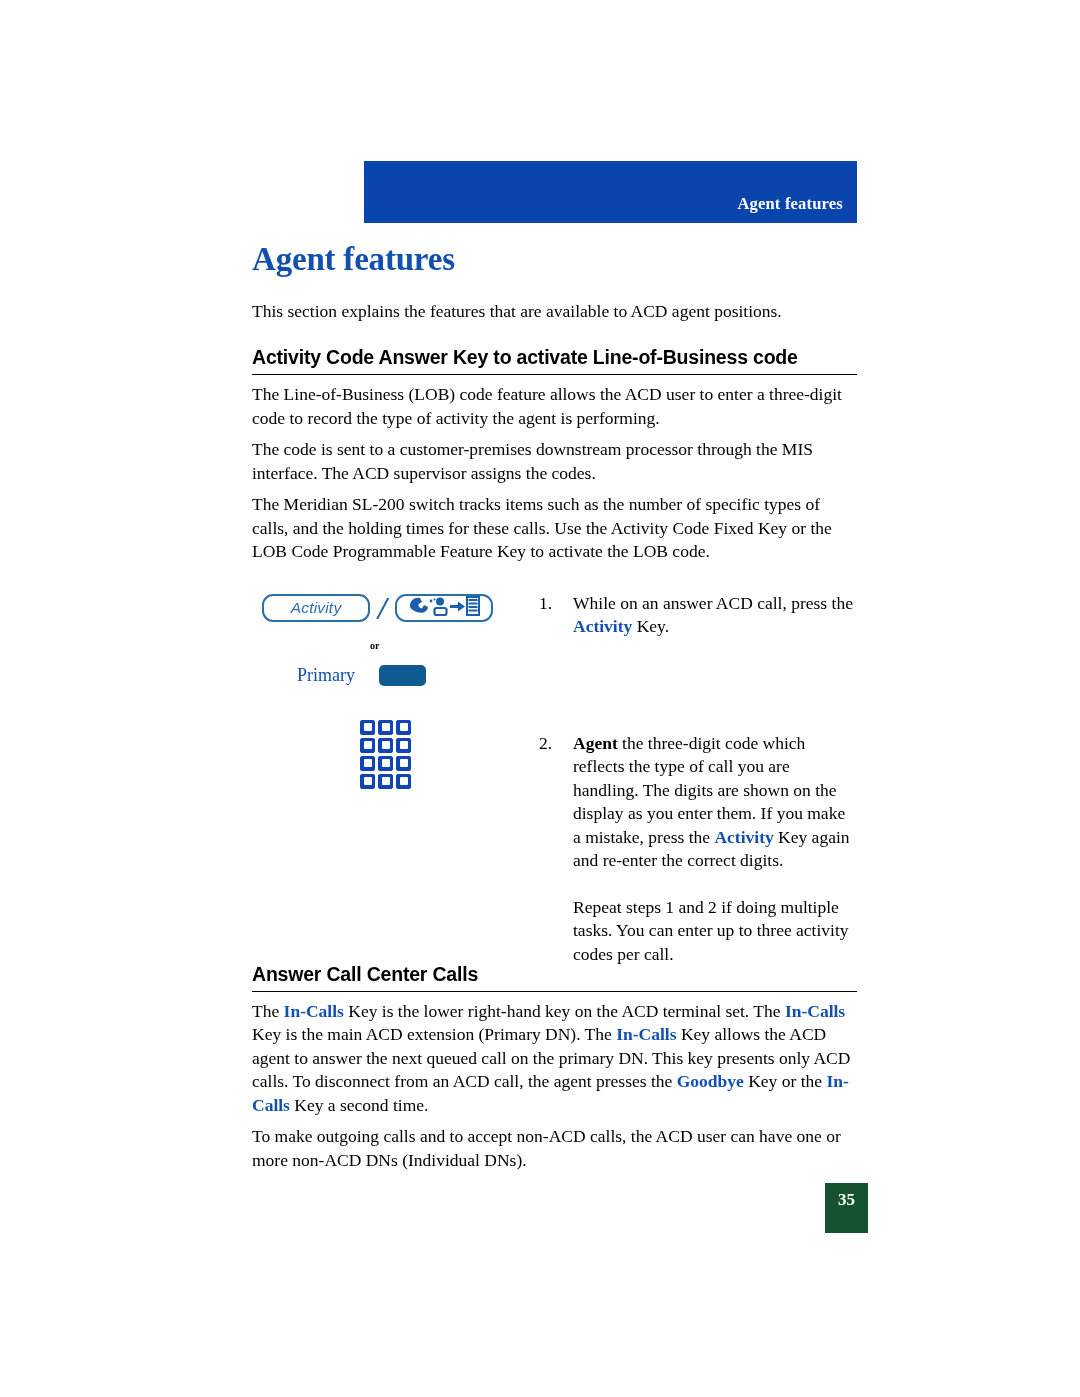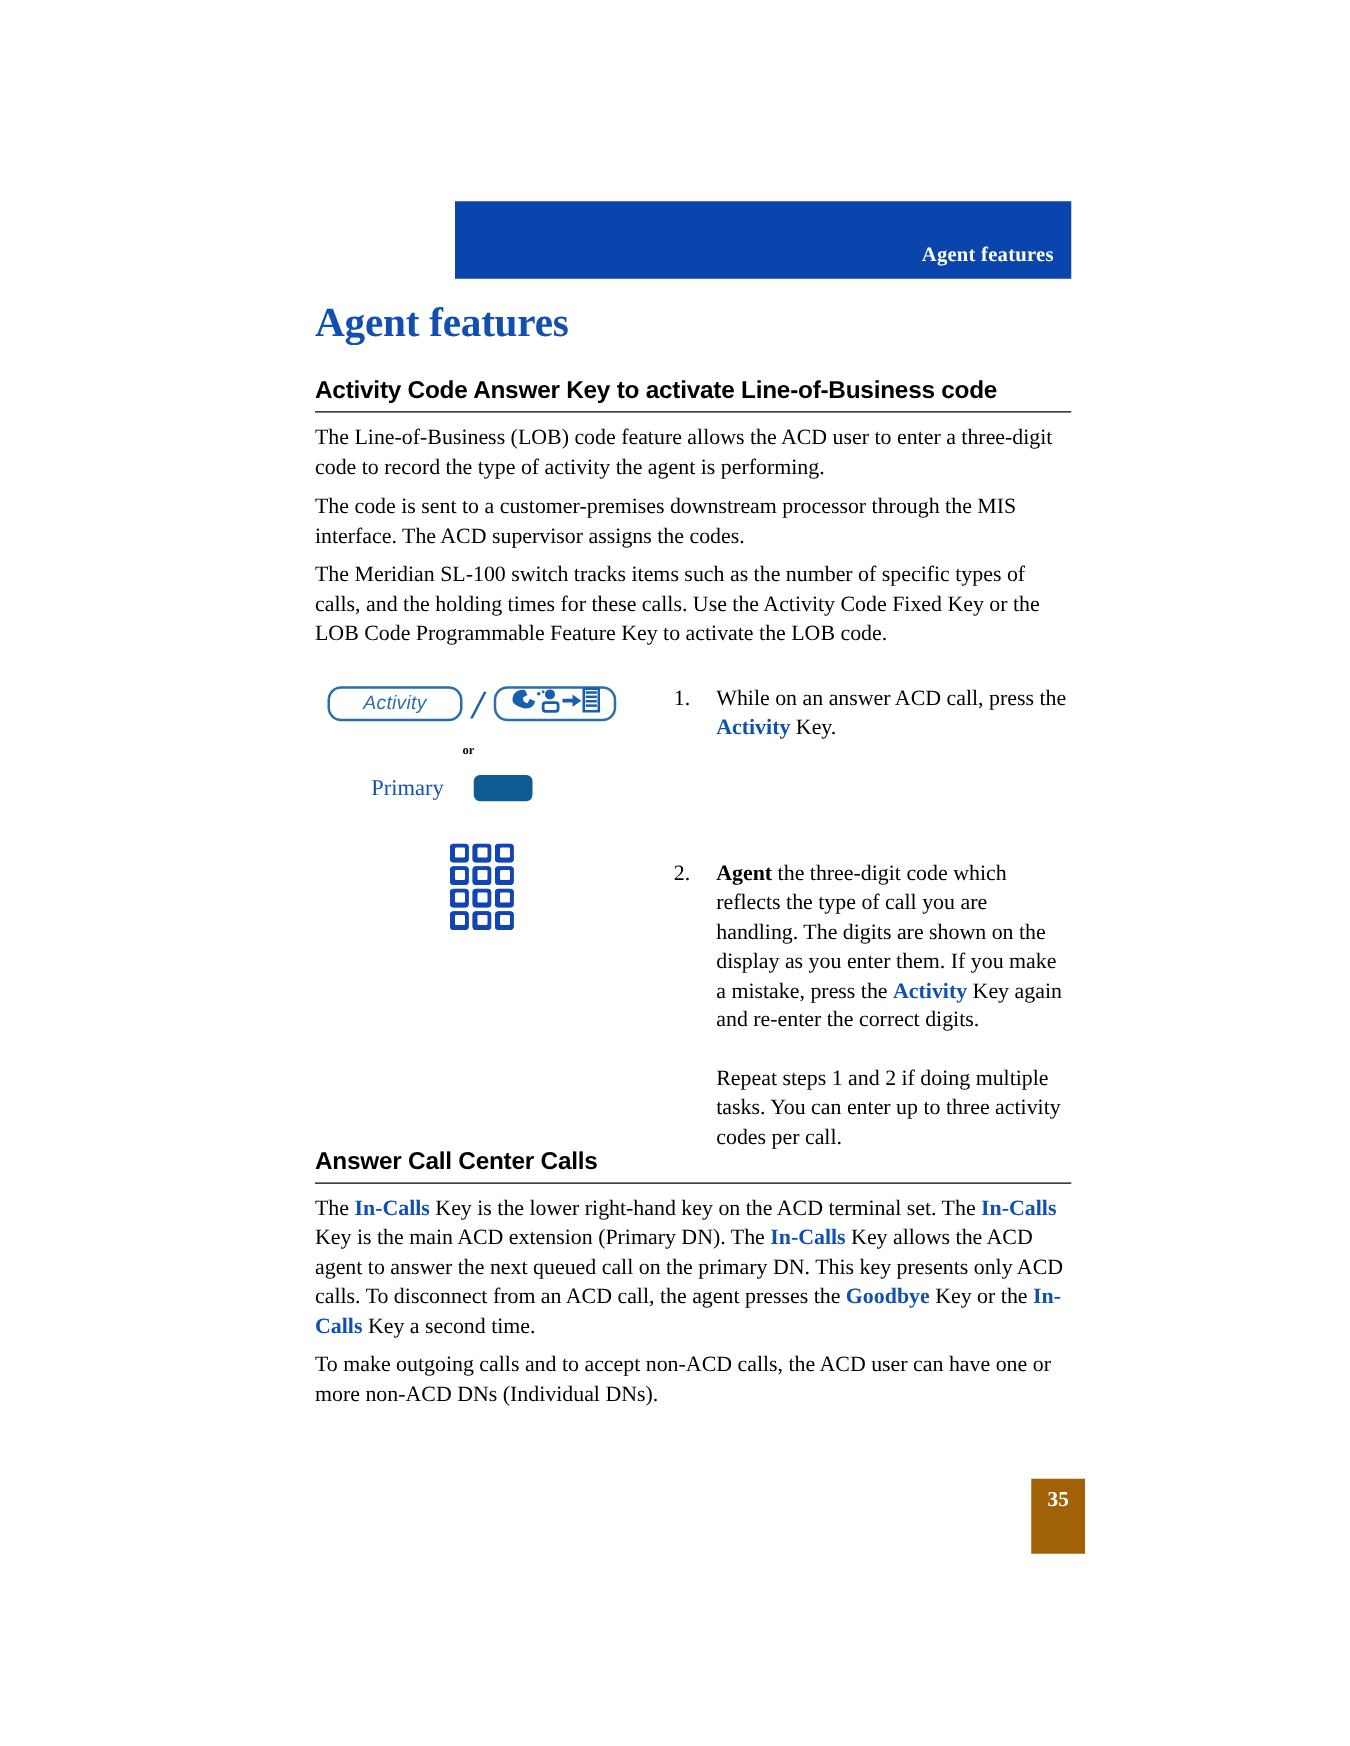--- a/index.html
+++ b/index.html
@@ -222,22 +222,22 @@
 
   
   .section-2 { margin-top: 30px; }
 
   
   .page-number-box {
     position: absolute;
     left: 825px;
     top: 1183px;
     width: 43px;
-    height: 60px;
-    background: #a16207;
+    height: 50px;
+    background: #14532d;
   }
   .page-number-text {
     position: absolute;
     left: 0;
     right: 0;
     top: 7px;
     text-align: center;
     color: #ffffff;
     font-family: "Liberation Serif", "DejaVu Serif", serif;
     font-weight: bold;
@@ -250,26 +250,27 @@
 <div class="page">
 
   <div class="header-banner">
     <div class="header-banner-text">Agent features</div>
   </div>
 
   <div class="content">
 
     <h1 class="chapter-title">Agent features</h1>
 
+    <p class="intro-para">This section explains the features that are available to ACD agent positions.</p>
 
     <h2 class="section-heading">Activity Code Answer Key to activate Line-of-Business code</h2>
 
     <p class="body-para para-gap">The Line-of-Business (LOB) code feature allows the ACD user to enter a three-digit code to record the type of activity the agent is performing.</p>
     <p class="body-para para-gap">The code is sent to a customer-premises downstream processor through the MIS interface. The ACD supervisor assigns the codes.</p>
-    <p class="body-para para-gap">The Meridian SL-100 switch tracks items such as the number of specific types of calls, and the holding times for these calls. Use the Activity Code Fixed Key or the LOB Code Programmable Feature Key to activate the LOB code.</p>
+    <p class="body-para para-gap">The Meridian SL-200 switch tracks items such as the number of specific types of calls, and the holding times for these calls. Use the Activity Code Fixed Key or the LOB Code Programmable Feature Key to activate the LOB code.</p>
 
     <div class="procedure">
 
       <div class="gfx-col">
 
         <div class="key-row">
           <div class="key-pill key-pill-activity">
             <span class="key-pill-label">Activity</span>
           </div>
           <span class="slash">/</span>

